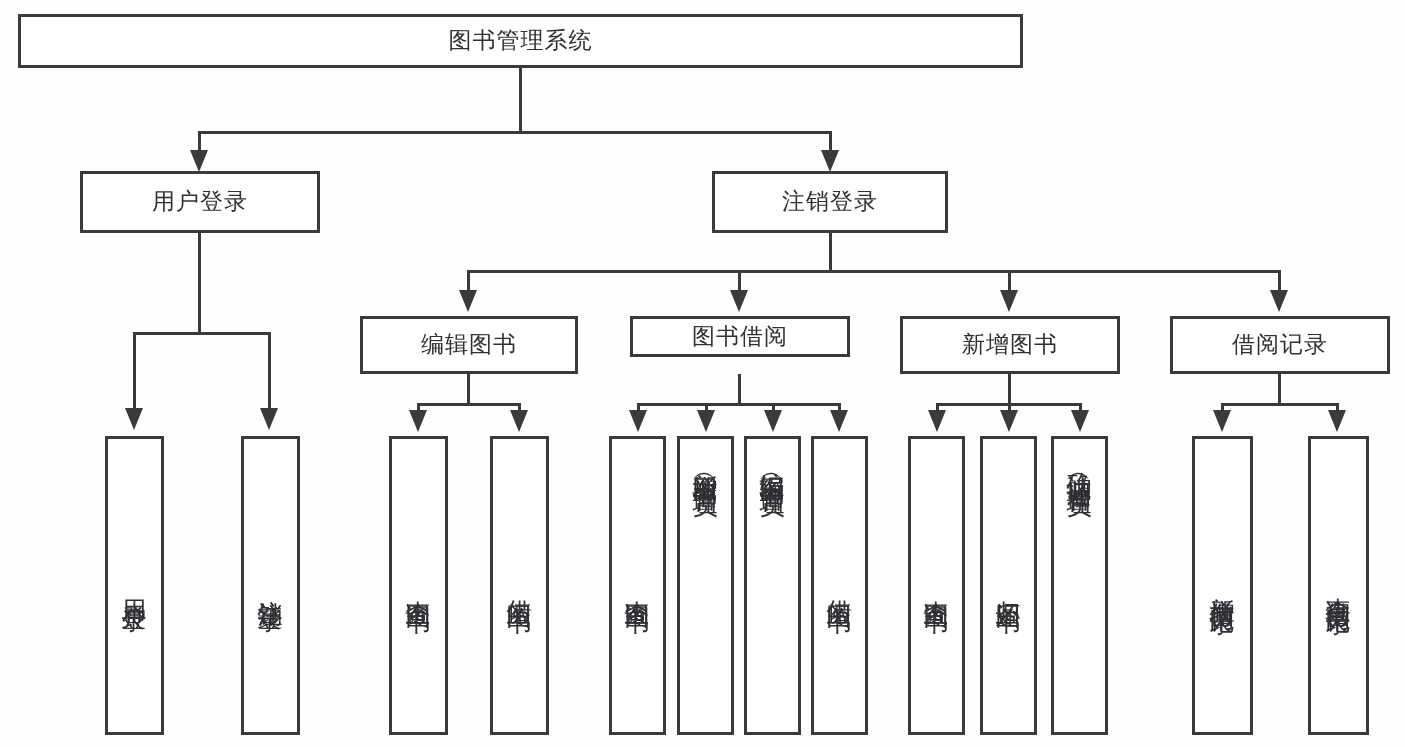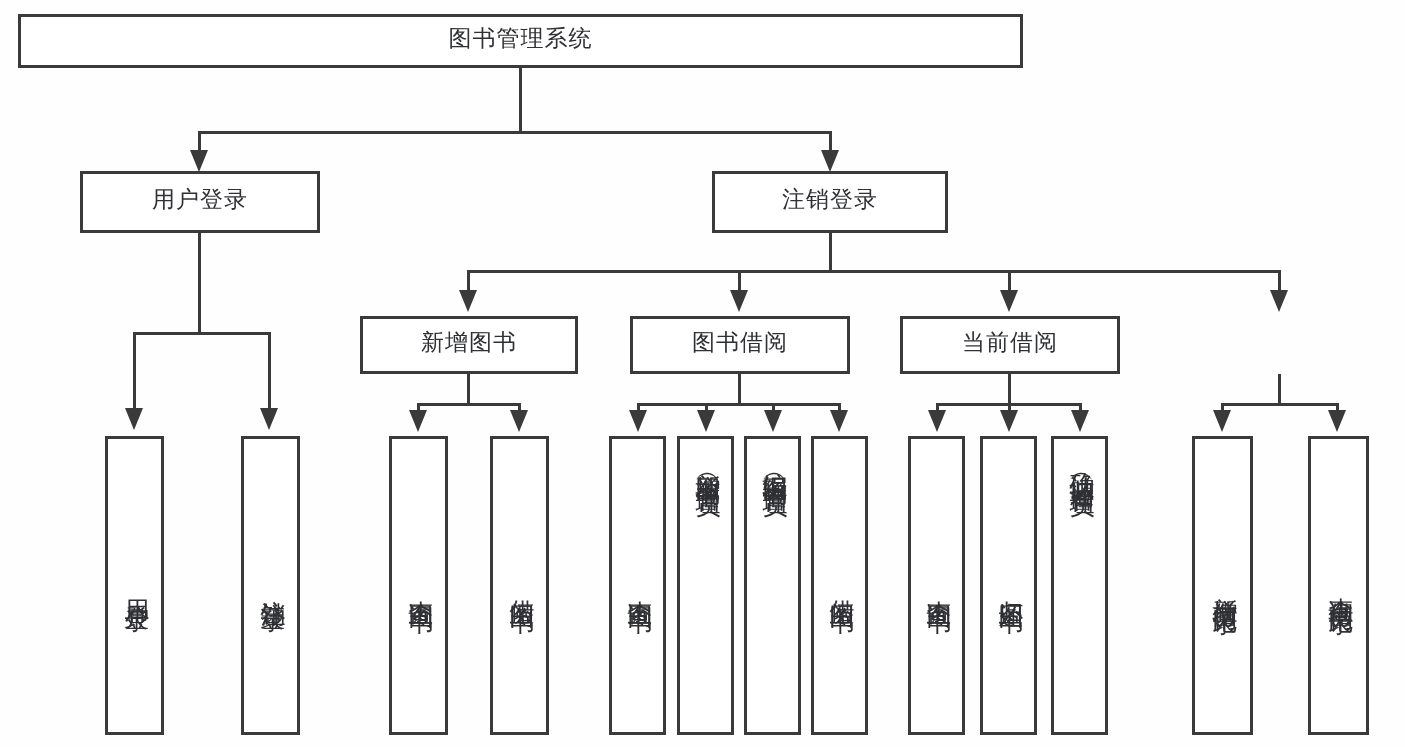--- a/index.html
+++ b/index.html
@@ -5,21 +5,21 @@
   html, body {
     margin: 0;
     padding: 0;
     background: #ffffff;
   }
   #canvas {
     position: relative;
     width: 1405px;
     height: 747px;
     background: #fefefe;
-    font-family: Liberation Mono, monospace;
+    font-family: Liberation Sans, sans-serif;
     overflow: hidden;
   }
   
   .node {
     position: absolute;
     box-sizing: border-box;
     border: 3px solid #3a3a3a;
     background: #ffffff;
     display: flex;
     align-items: center;
@@ -126,27 +126,30 @@
   <div class="vline" style="left:738px; top:270px; width:3px; height:22px;"></div>
   <div class="arrow" style="left:730px; top:290px;"></div>
 
   <div class="vline" style="left:1008px; top:270px; width:3px; height:22px;"></div>
   <div class="arrow" style="left:1000px; top:290px;"></div>
 
   <div class="vline" style="left:1278px; top:270px; width:3px; height:22px;"></div>
   <div class="arrow" style="left:1270px; top:290px;"></div>
 
   <div class="node horiz" style="left:360px; top:316px; width:218px; height:58px;">
+    <span class="label">编辑图书</span>
+  </div>
+  <div class="node horiz" style="left:630px; top:316px; width:220px; height:41px;">
+    <span class="label">图书借阅</span>
+  </div>
+  <div class="node horiz" style="left:900px; top:316px; width:220px; height:58px;">
     <span class="label">新增图书</span>
   </div>
-  <div class="node horiz" style="left:630px; top:316px; width:220px; height:58px;">
-    <span class="label">图书借阅</span>
-  </div>
-  <div class="node horiz" style="left:900px; top:316px; width:220px; height:58px;">
-    <span class="label">当前借阅</span>
+  <div class="node horiz" style="left:1170px; top:316px; width:220px; height:58px;">
+    <span class="label">借阅记录</span>
   </div>
 
   <div class="vline" style="left:467px; top:374px; width:3px; height:31px;"></div>
   <div class="hline" style="left:417px; top:403px; width:104px; height:3px;"></div>
   <div class="vline" style="left:417px; top:403px; width:3px; height:12px;"></div>
   <div class="arrow" style="left:409px; top:410px;"></div>
   <div class="vline" style="left:518px; top:403px; width:3px; height:12px;"></div>
   <div class="arrow" style="left:510px; top:410px;"></div>
 
   <div class="vline" style="left:738px; top:374px; width:3px; height:31px;"></div>

